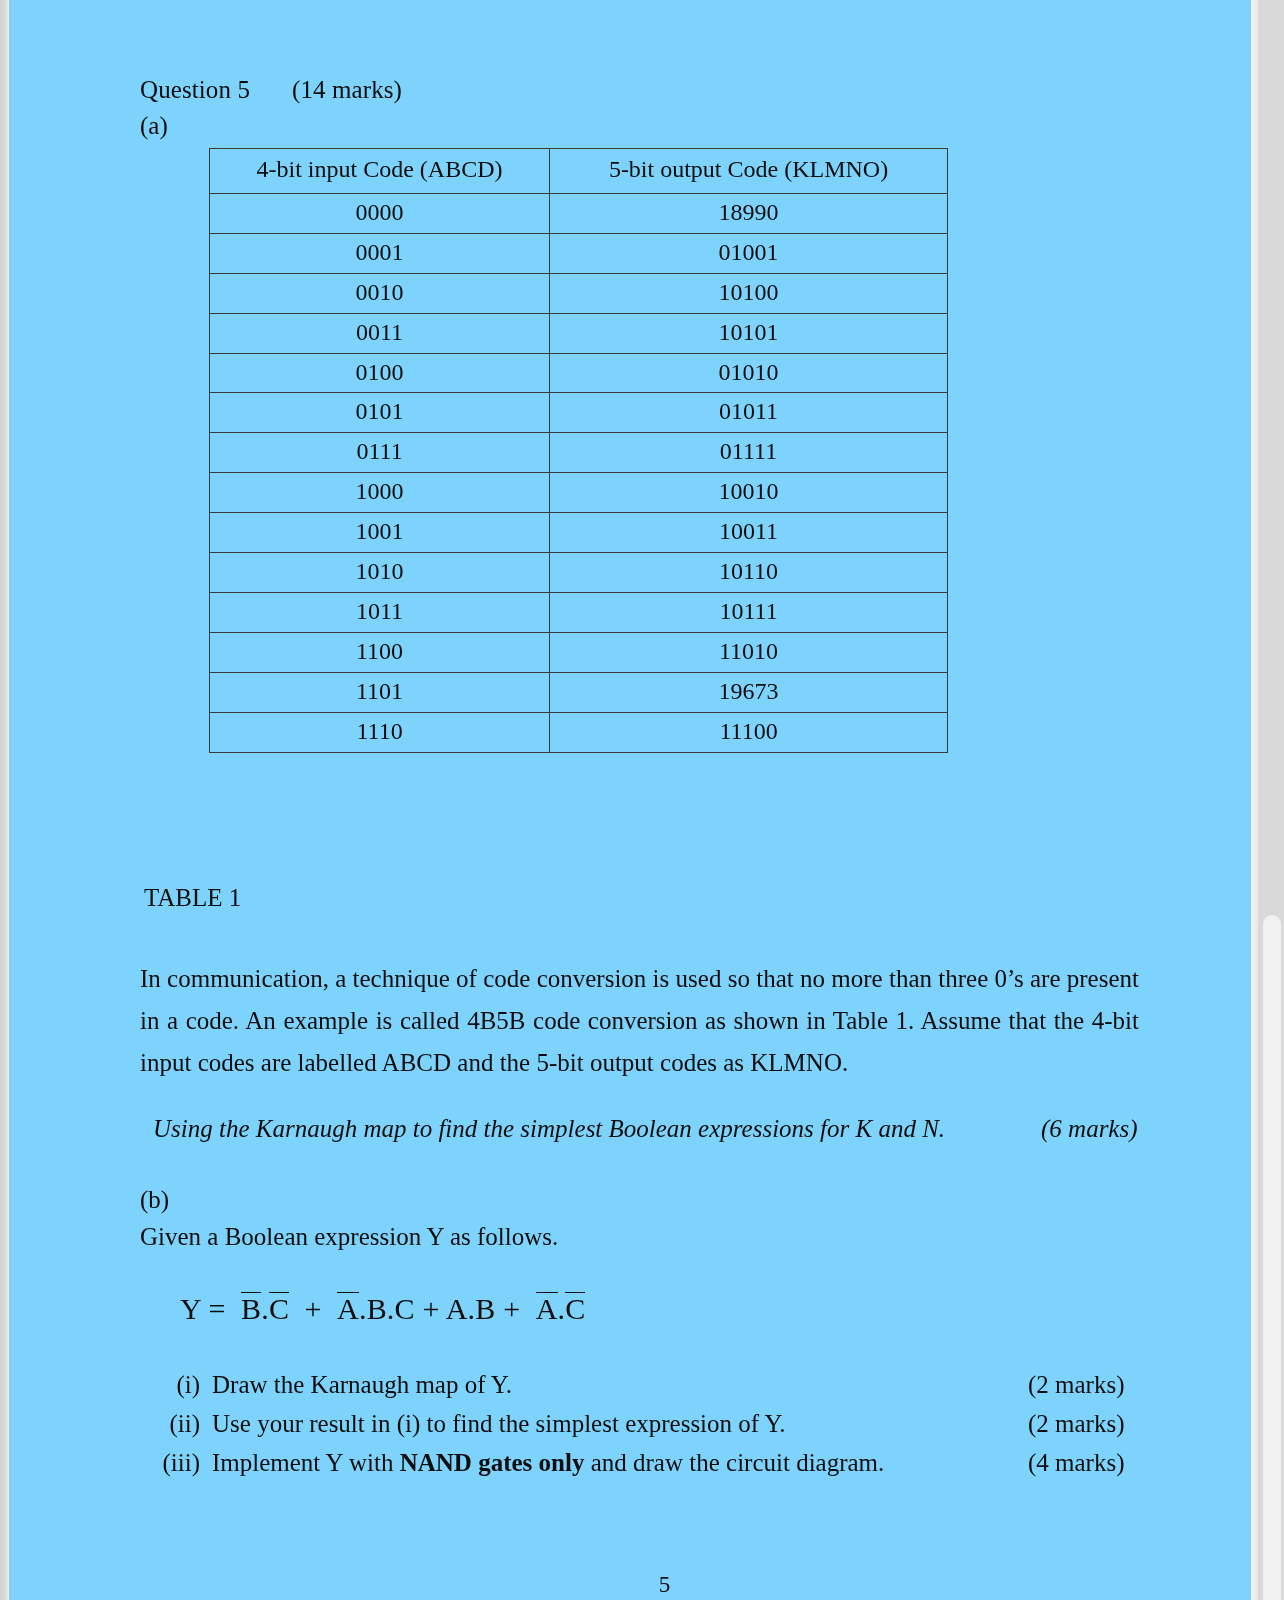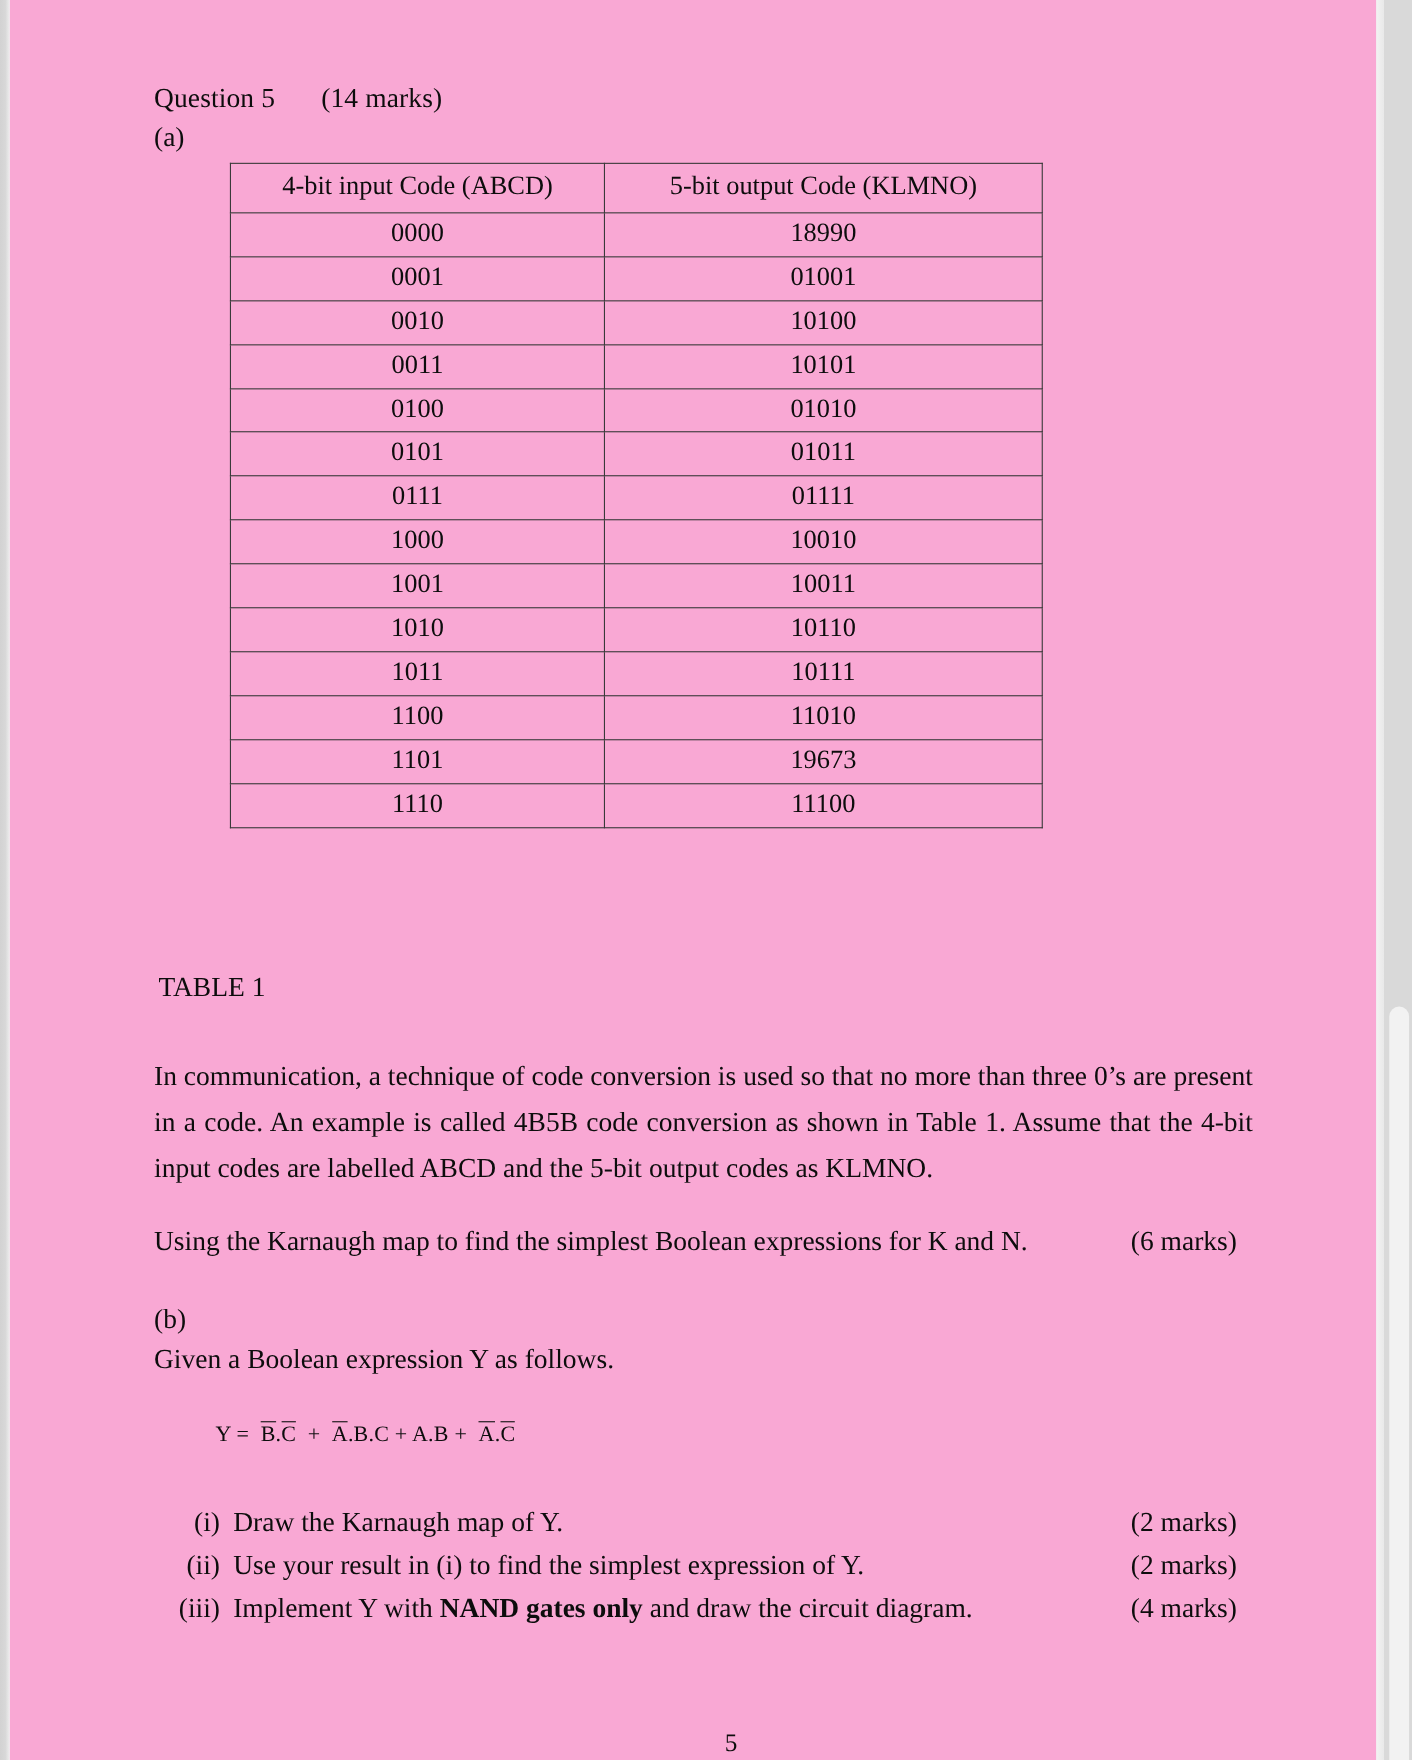--- a/index.html
+++ b/index.html
@@ -47,21 +47,21 @@
     background: #f2f2f2;
     border-radius: 9px 9px 0 0;
   }
 
   .page {
     position: absolute;
     left: 9px;
     top: 0;
     width: 1242px;
     height: 1600px;
-    background: #f9a8d4;
+    background: #7dd3fc;
   }
 
   
   .content {
     position: absolute;
     left: 131px;
     top: 0;
     width: 1000px;
   }
 
@@ -122,24 +122,25 @@
     width: 999px;
     font-size: 25px;
     line-height: 42px;
     text-align: justify;
     text-justify: inter-word;
   }
 
   .question-line {
     position: absolute;
     top: 1110px;
-    left: 0;
+    left: 13px;
     width: 999px;
     font-size: 25px;
     line-height: 37.5px;
+    font-style: italic;
   }
   .question-line .mk {
     position: absolute;
     left: 888px;
     top: 0;
     white-space: nowrap;
   }
 
   .part-b {
     position: absolute;
@@ -151,22 +152,22 @@
     position: absolute;
     top: 1223px;
     left: 0;
     font-size: 25px;
   }
 
   
   .expr {
     position: absolute;
     top: 1292px;
-    left: 56px;
-    font-size: 20px;
+    left: 40px;
+    font-size: 30px;
     white-space: nowrap;
     letter-spacing: 0.2px;
   }
   .ovl {
     display: inline-block;
     border-top: 1.6px solid #111;
     padding-top: 1px;
     line-height: 1.0;
   }
 

